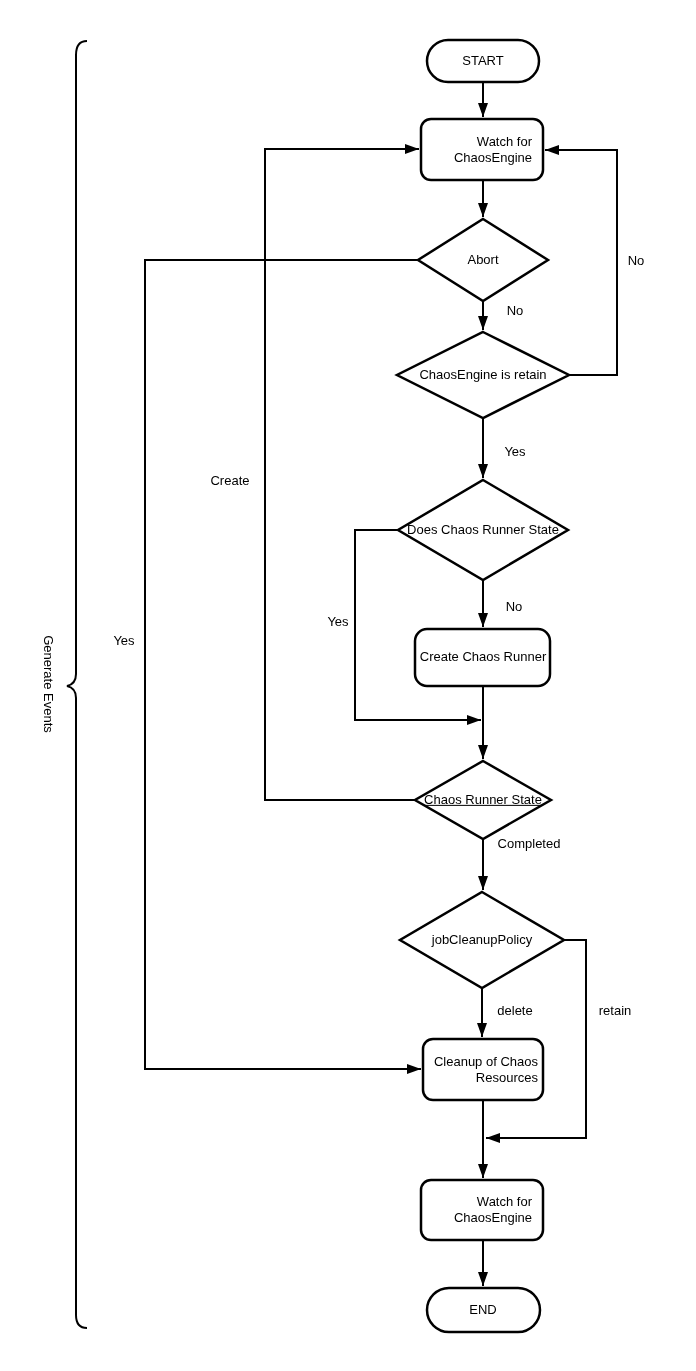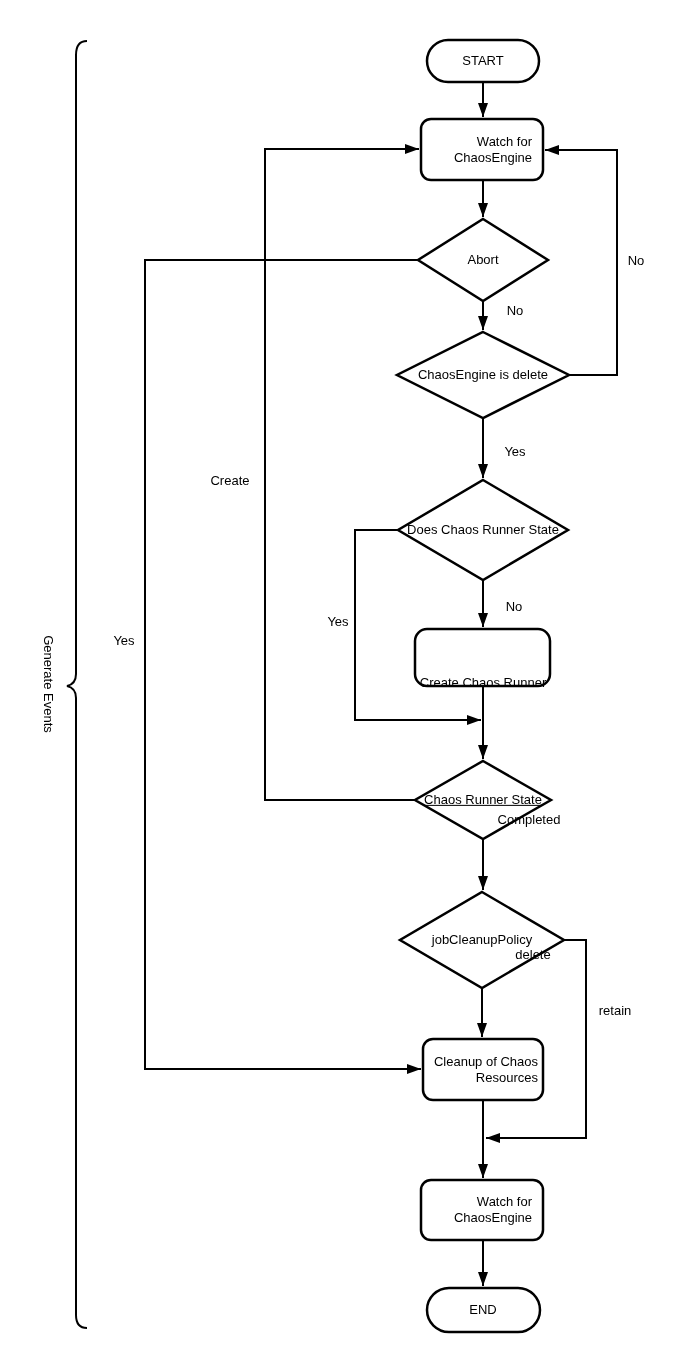--- a/index.html
+++ b/index.html
@@ -77,35 +77,35 @@
     <polygon points="483,761 551,800 483,839 415,800" fill="#ffffff" stroke="#000000" stroke-width="2.5"></polygon>
     <polygon points="482,892 564,940 482,988 400,940" fill="#ffffff" stroke="#000000" stroke-width="2.5"></polygon>
     <rect x="423" y="1039" width="120" height="61" rx="10" ry="10" fill="#ffffff" stroke="#000000" stroke-width="2.5"></rect>
     <rect x="421" y="1180" width="122" height="60" rx="10" ry="10" fill="#ffffff" stroke="#000000" stroke-width="2.5"></rect>
     <rect x="427" y="1288" width="113" height="44" rx="22" ry="22" fill="#ffffff" stroke="#000000" stroke-width="2.5"></rect>
   </svg>
 
   <div class="lbl" style="left:483px; top:61px;">START</div>
   <div class="lbl wrap" style="left:482px; top:150px; width:100px;">Watch for ChaosEngine</div>
   <div class="lbl" style="left:483px; top:260px;">Abort</div>
-  <div class="lbl" style="left:483px; top:375px;">ChaosEngine is delete</div>
+  <div class="lbl" style="left:483px; top:375px;">ChaosEngine is retain</div>
   <div class="lbl" style="left:483px; top:530px;">Does Chaos Runner State</div>
-  <div class="lbl" style="left:483px; top:657px;margin-top:26px;">Create Chaos Runner</div>
+  <div class="lbl" style="left:483px; top:657px;">Create Chaos Runner</div>
   <div class="lbl" style="left:483px; top:800px;text-decoration:underline;">Chaos Runner State</div>
   <div class="lbl" style="left:482px; top:940px;">jobCleanupPolicy</div>
   <div class="lbl wrap" style="left:483px; top:1070px; width:110px;">Cleanup of Chaos Resources</div>
   <div class="lbl wrap" style="left:482px; top:1210px; width:100px;">Watch for ChaosEngine</div>
   <div class="lbl" style="left:483px; top:1310px;">END</div>
 
   <div class="lbl" style="left:515px; top:311px;">No</div>
   <div class="lbl" style="left:636px; top:261px;">No</div>
   <div class="lbl" style="left:515px; top:452px;">Yes</div>
   <div class="lbl" style="left:514px; top:607px;">No</div>
   <div class="lbl" style="left:338px; top:622px;">Yes</div>
   <div class="lbl" style="left:230px; top:481px;">Create</div>
-  <div class="lbl" style="left:529px; top:820px;">Completed</div>
-  <div class="lbl" style="left:515px; top:955px;margin-left:18px;">delete</div>
+  <div class="lbl" style="left:529px; top:844px;">Completed</div>
+  <div class="lbl" style="left:515px; top:1011px;">delete</div>
   <div class="lbl" style="left:615px; top:1011px;">retain</div>
   <div class="lbl" style="left:124px; top:641px;">Yes</div>
 
   <div class="lbl rot" style="left:48px; top:684px;">Generate Events</div>
 
 </div>
 
 </body></html>

